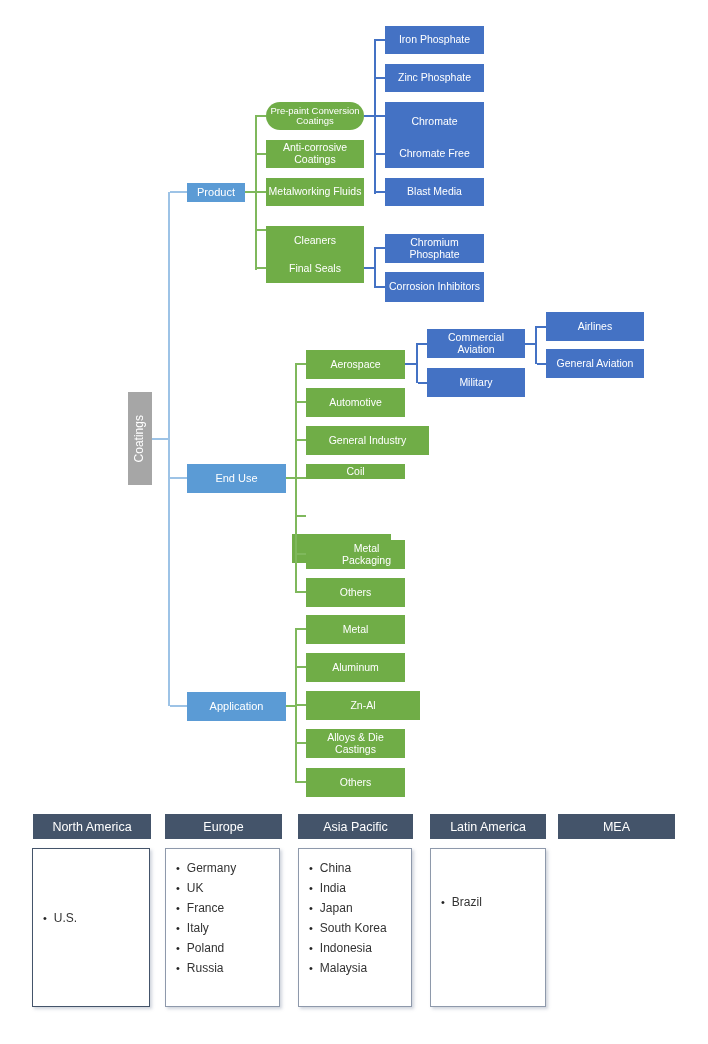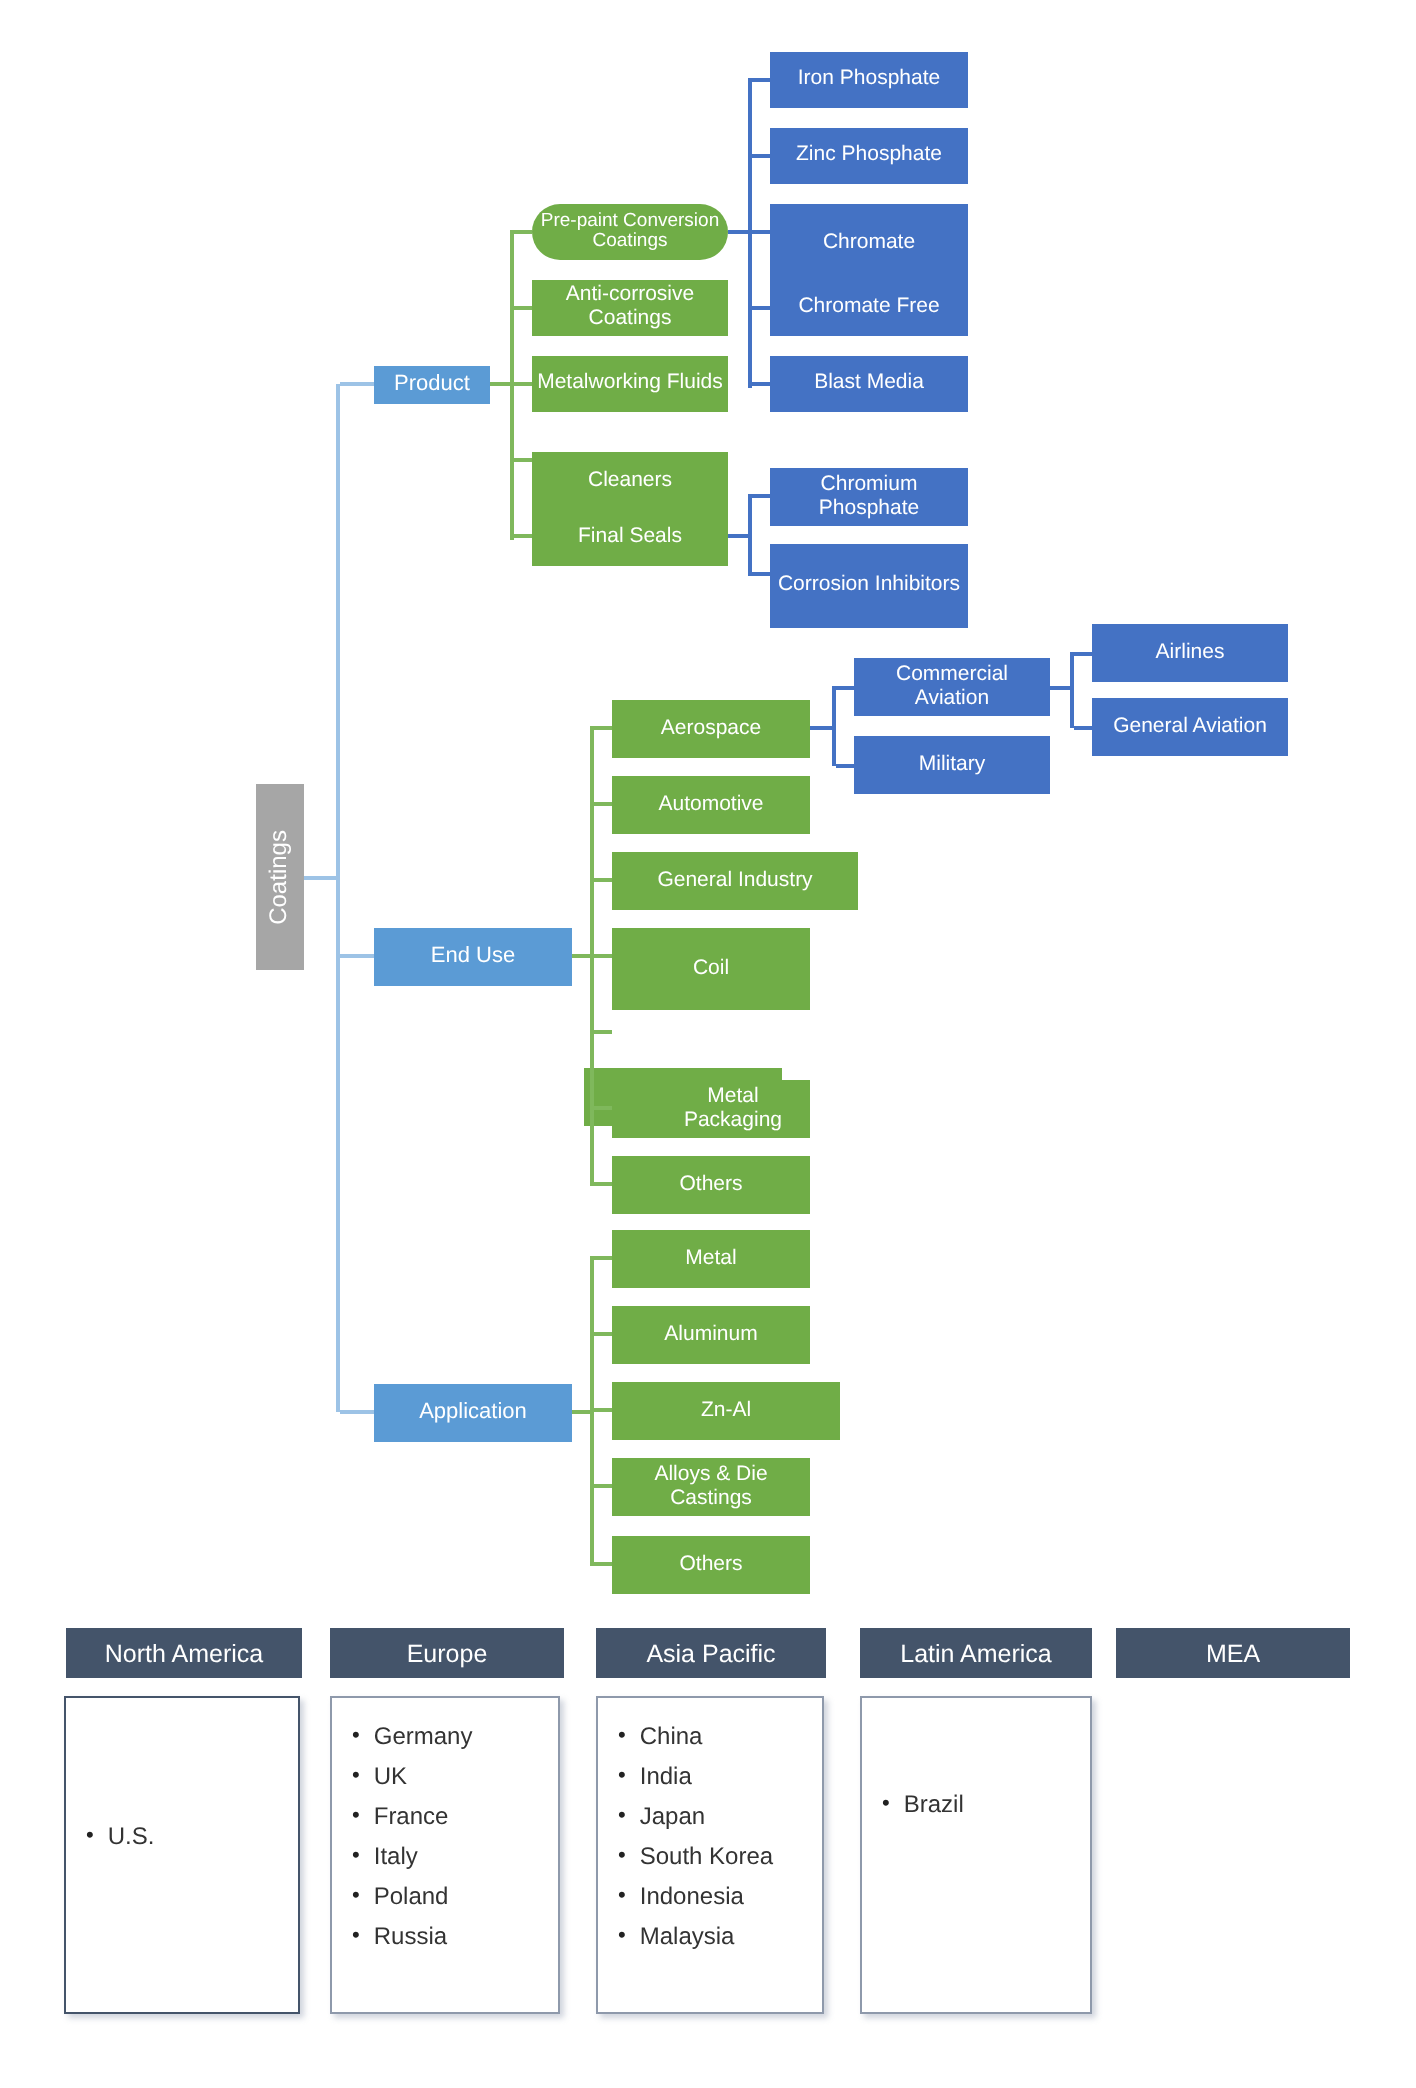--- a/index.html
+++ b/index.html
@@ -117,34 +117,34 @@
   <div class="node leaf-box" style="left:385px;top:140px;width:99px;height:28px;">
       <span>Chromate Free</span>
     </div>
   <div class="node leaf-box" style="left:385px;top:178px;width:99px;height:28px;">
       <span>Blast Media</span>
     </div>
 
   <div class="node leaf-box" style="left:385px;top:234px;width:99px;height:29px;">
       <span>Chromium Phosphate</span>
     </div>
-  <div class="node leaf-box" style="left:385px;top:272px;width:99px;height:42px;">
+  <div class="node leaf-box" style="left:385px;top:272px;width:99px;height:30px;">
       <span>Corrosion Inhibitors</span>
     </div>
 
   <div class="node cat-box" style="left:306px;top:350px;width:99px;height:29px;">
       <span>Aerospace</span>
     </div>
   <div class="node cat-box" style="left:306px;top:388px;width:99px;height:29px;">
       <span>Automotive</span>
     </div>
   <div class="node cat-box" style="left:306px;top:426px;width:123px;height:29px;">
       <span>General Industry</span>
     </div>
-  <div class="node cat-box" style="left:306px;top:464px;width:99px;height:41px;">
+  <div class="node cat-box" style="left:306px;top:464px;width:99px;height:15px;">
       <span>Coil</span>
     </div>
   <div class="node cat-box" style="left:292px;top:502px;width:99px;height:29px;margin-top:32px;">
       <span>Cold Forming</span>
     </div>
   <div class="node cat-box" style="left:306px;top:540px;width:99px;height:29px;padding-left:24px;">
       <span>Metal Packaging</span>
     </div>
   <div class="node cat-box" style="left:306px;top:578px;width:99px;height:29px;">
       <span>Others</span>

